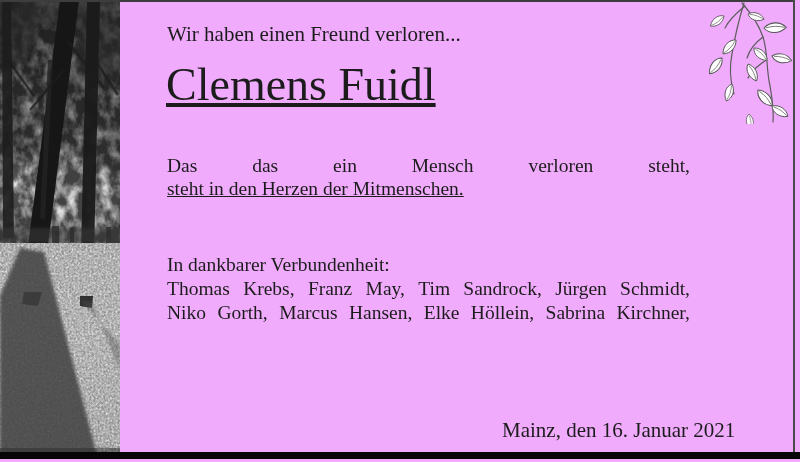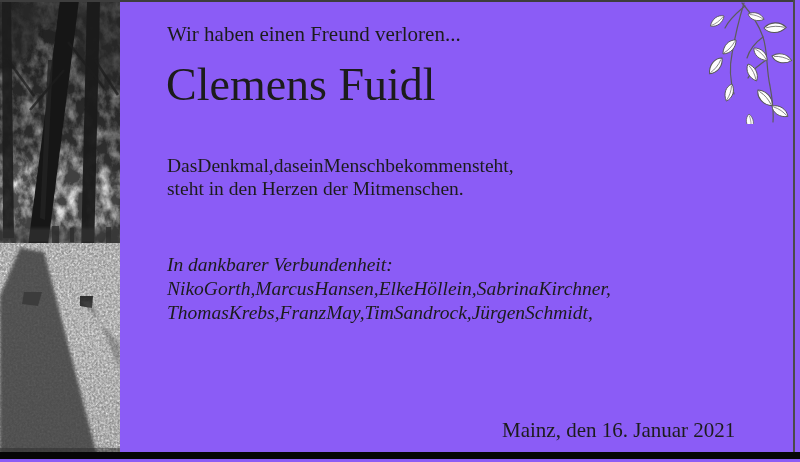--- a/index.html
+++ b/index.html
@@ -1,35 +1,35 @@
 <!DOCTYPE html>
 <html><head>
 <meta charset="utf-8">
 <style>
   html,body{margin:0;padding:0;background:#fff;}
   .notice{
-    position:relative;width:800px;height:462px;background:#8b5cf6;overflow:hidden;
+    position:relative;width:800px;height:462px;background:#f0abfc;overflow:hidden;
     font-family:"Liberation Serif", serif;color:#1c1c1c;
   }
   
   .frame-top{position:absolute;left:0;top:0;width:795px;height:2px;background:#3d3d3d;}
   .frame-right{position:absolute;left:793px;top:0;width:2px;height:453px;background:#4a4a4a;}
   .frame-bottom{position:absolute;left:0;top:452px;width:800px;height:7px;background:#060606;}
   
   .photo{position:absolute;left:0;top:0;width:120px;height:459px;}
   .photo svg{display:block;}
   
   .branch{position:absolute;left:692px;top:2px;width:104px;height:122px;}
   
   .intro{position:absolute;left:167px;top:24px;font-size:21px;line-height:1;white-space:nowrap;}
-  .name{position:absolute;left:166px;top:62px;font-size:46px;line-height:1;white-space:nowrap;}
+  .name{position:absolute;left:166px;top:62px;font-size:46px;line-height:1;white-space:nowrap;text-decoration:underline;}
   .quote{position:absolute;left:167px;top:154px;width:523px;font-size:19.5px;line-height:23px;}
-  .condolence{position:absolute;left:167px;top:253px;width:523px;font-size:19.5px;line-height:24px;font-style:italic;}
-  .jwords{display:flex;justify-content:flex-start;}
-  .between{display:flex;justify-content:space-between;}
+  .condolence{position:absolute;left:167px;top:253px;width:523px;font-size:19.5px;line-height:24px;}
+  .jwords{display:flex;justify-content:space-between;}
+  .between{display:flex;justify-content:space-between;text-decoration:underline;}
   .dateline{position:absolute;left:502px;top:420px;font-size:21px;line-height:1;white-space:nowrap;}
 </style>
 </head>
 <body>
 
 <div class="notice">
 
   <div class="photo">
     <svg width="120" height="459" viewBox="0 0 120 459" preserveAspectRatio="none">
       <defs>
@@ -154,51 +154,50 @@
     </svg>
   </div>
 
   <div class="intro">Wir haben einen Freund verloren...</div>
 
   <div class="name">Clemens Fuidl</div>
 
   <div class="quote">
     <div class="jwords">
         <span>Das</span>
-        <span>Denkmal,</span>
         <span>das</span>
         <span>ein</span>
         <span>Mensch</span>
-        <span>bekommen</span>
+        <span>verloren</span>
         <span>steht,</span>
       </div>
     <div class="between">
       <span>steht in den Herzen der Mitmenschen.</span>
     </div>
   </div>
 
   <div class="condolence">
     <div>In dankbarer Verbundenheit:</div>
+    <div class="jwords">
+        <span>Thomas</span>
+        <span>Krebs,</span>
+        <span>Franz</span>
+        <span>May,</span>
+        <span>Tim</span>
+        <span>Sandrock,</span>
+        <span>Jürgen</span>
+        <span>Schmidt,</span>
+      </div>
     <div class="jwords">
         <span>Niko</span>
         <span>Gorth,</span>
         <span>Marcus</span>
         <span>Hansen,</span>
         <span>Elke</span>
         <span>Höllein,</span>
         <span>Sabrina</span>
         <span>Kirchner,</span>
       </div>
-    <div class="jwords">
-        <span>Thomas</span>
-        <span>Krebs,</span>
-        <span>Franz</span>
-        <span>May,</span>
-        <span>Tim</span>
-        <span>Sandrock,</span>
-        <span>Jürgen</span>
-        <span>Schmidt,</span>
-      </div>
   </div>
 
   <div class="dateline">Mainz, den 16. Januar 2021</div>
 
 </div>
 
 </body></html>

